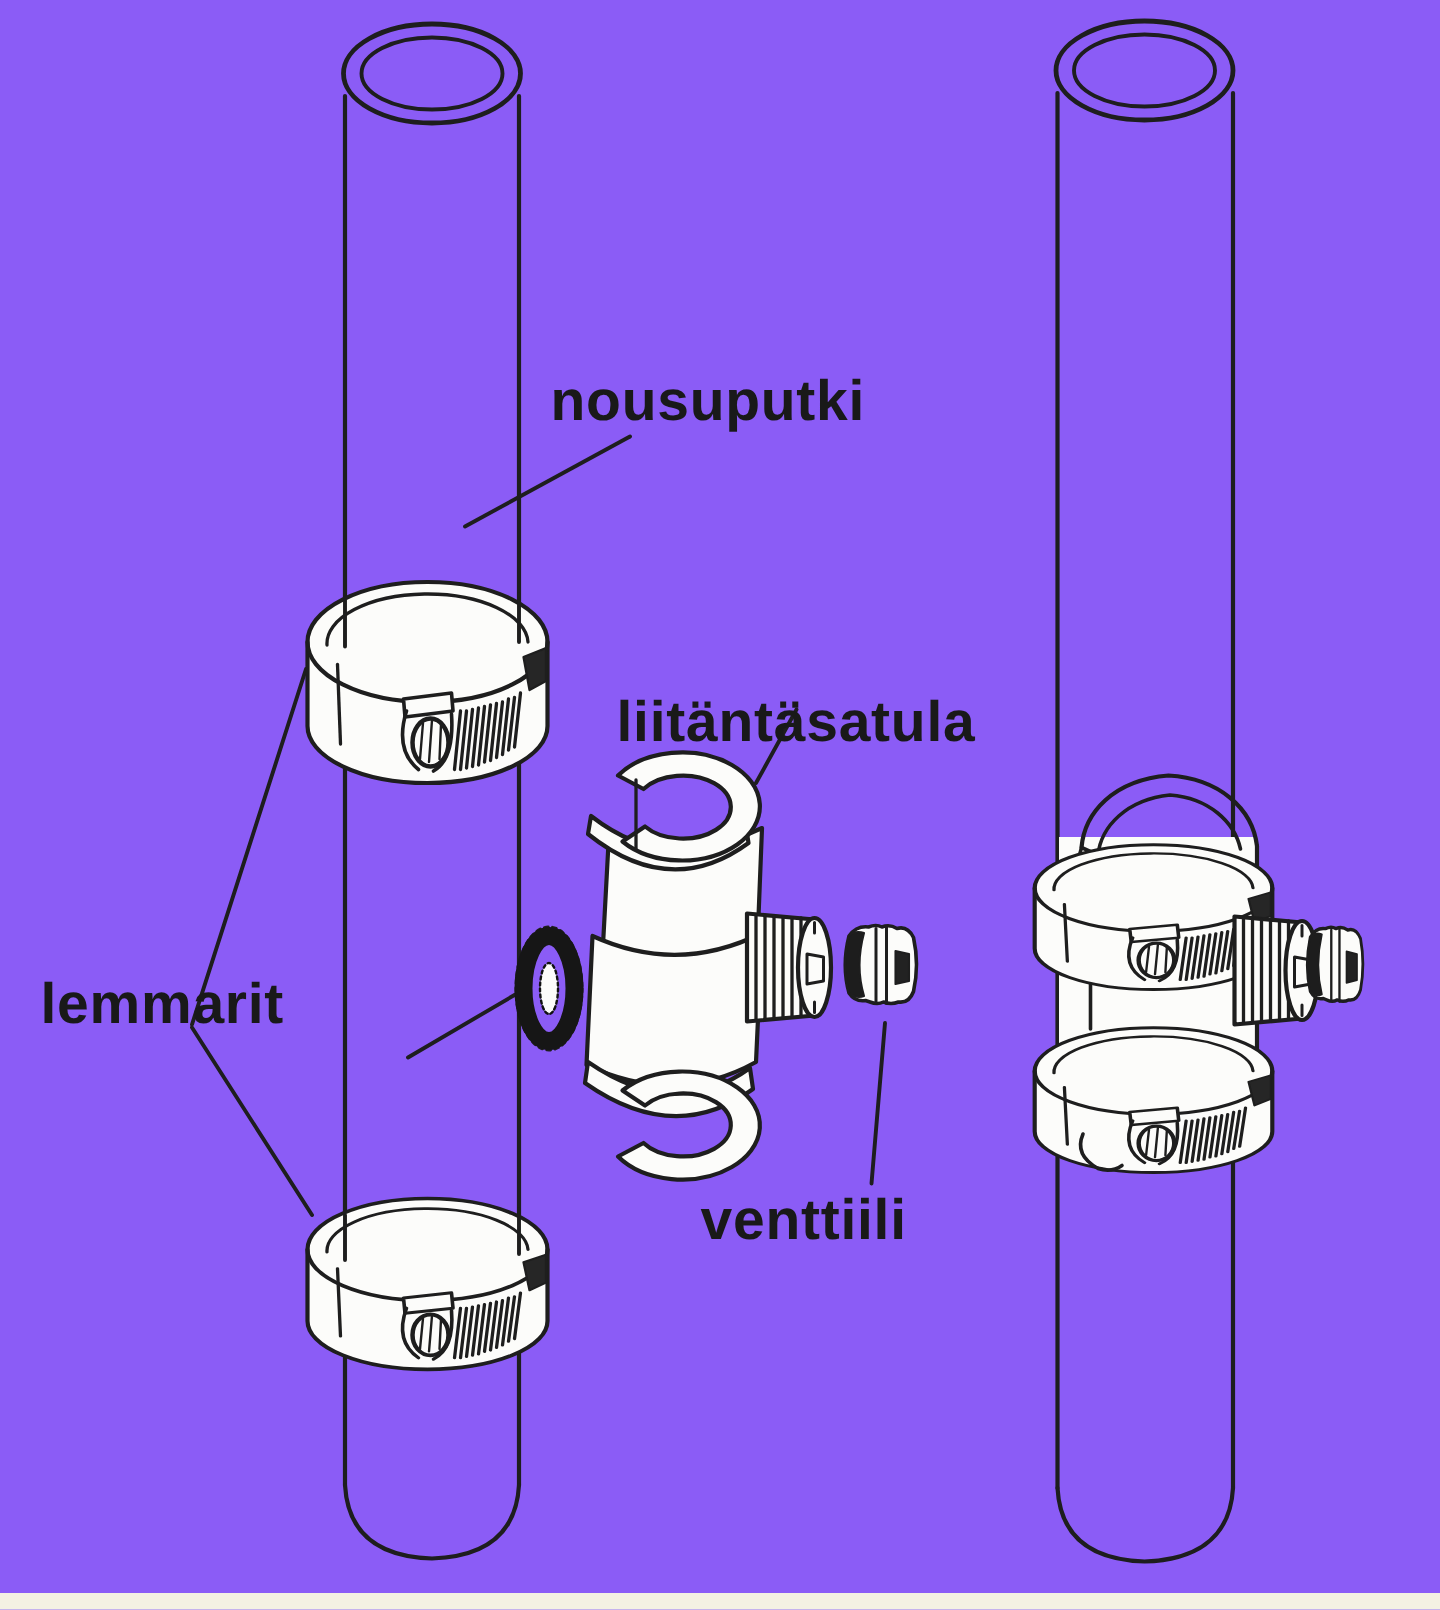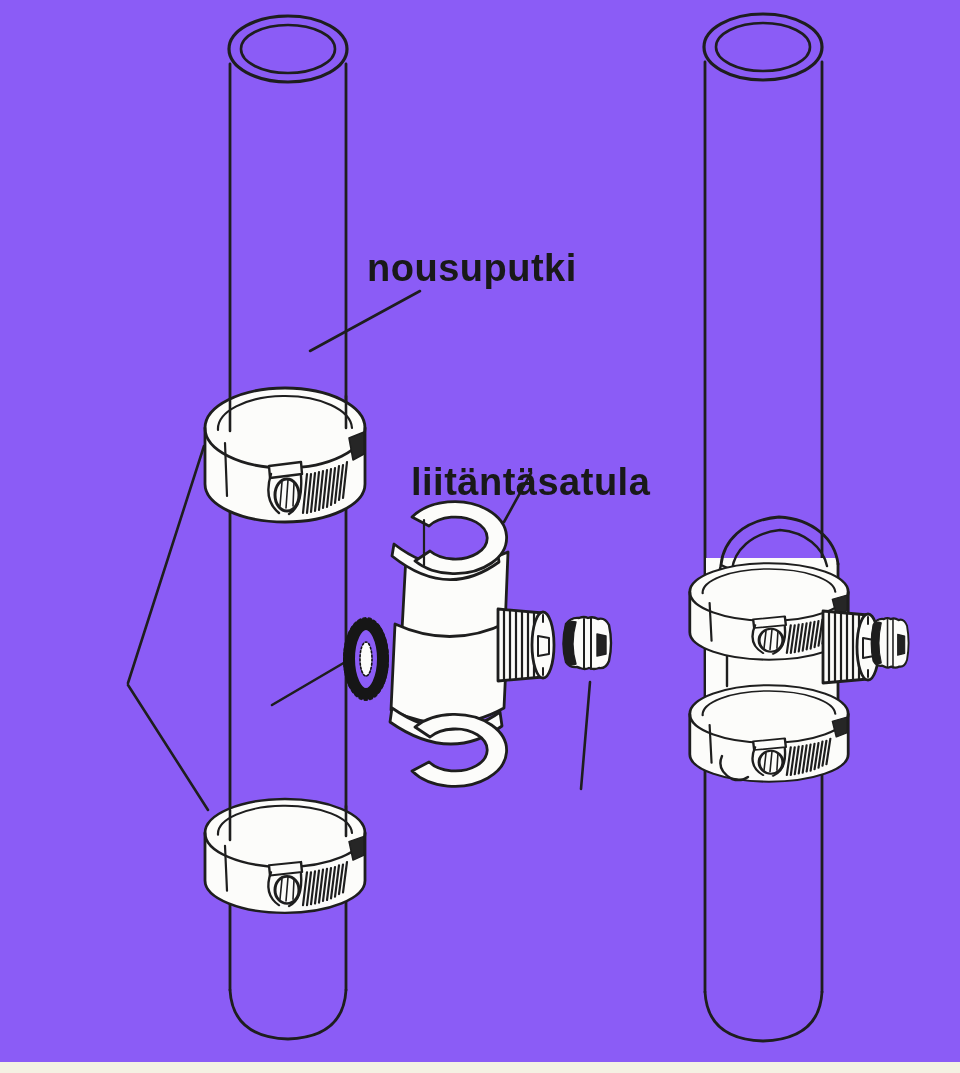--- a/index.html
+++ b/index.html
@@ -162,15 +162,17 @@
         <use href="#nozzle" transform="translate(325,2)"></use>
       </g>
       <g>
         <use href="#valve" transform="matrix(0.78,0,0,0.95,432,32)"></use>
       </g>
     </g>
   </svg>
 
   <div class="lbl" id="lbl-nousuputki">nousuputki</div>
   <div class="lbl" id="lbl-liitantasatula">liitäntäsatula</div>
+  <div class="lbl" id="lbl-lemmarit">lemmarit</div>
+  <div class="lbl" id="lbl-venttiili">venttiili</div>
 
   <div id="footer-strip"></div>
 </div>
 
 </body></html>

